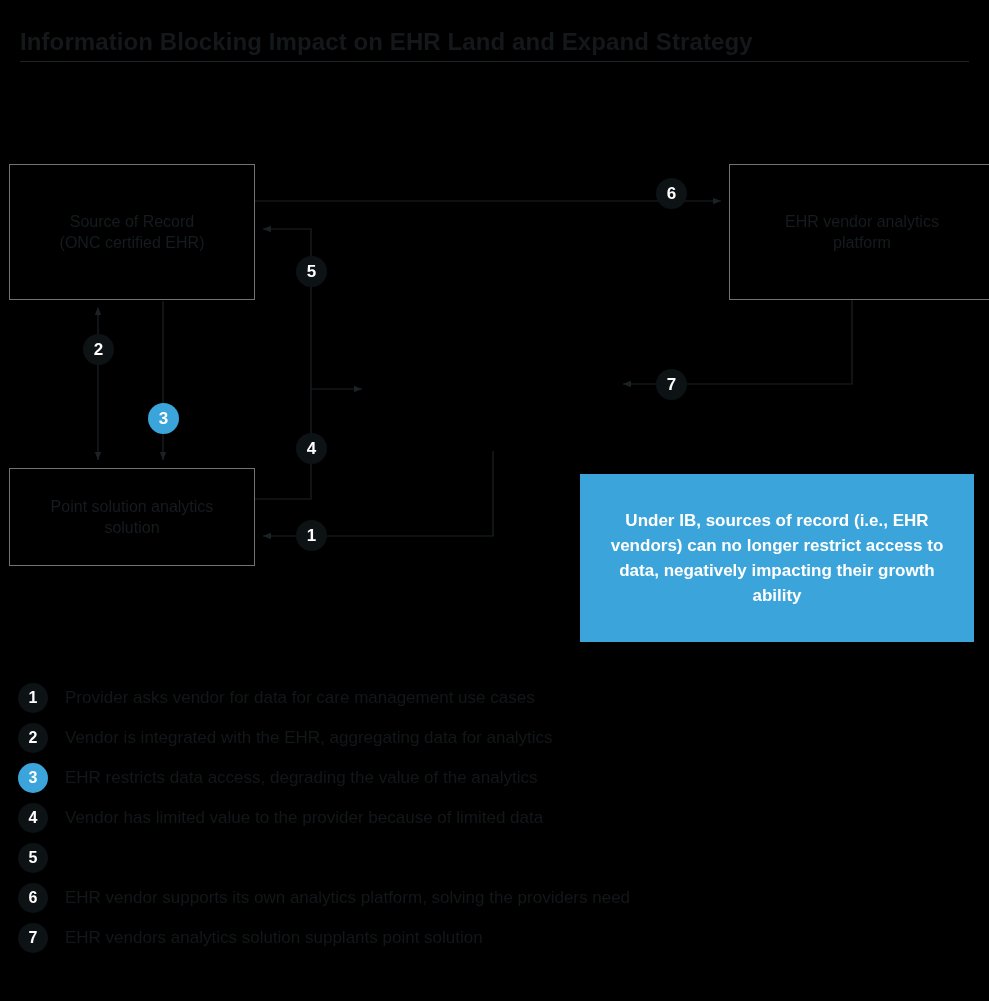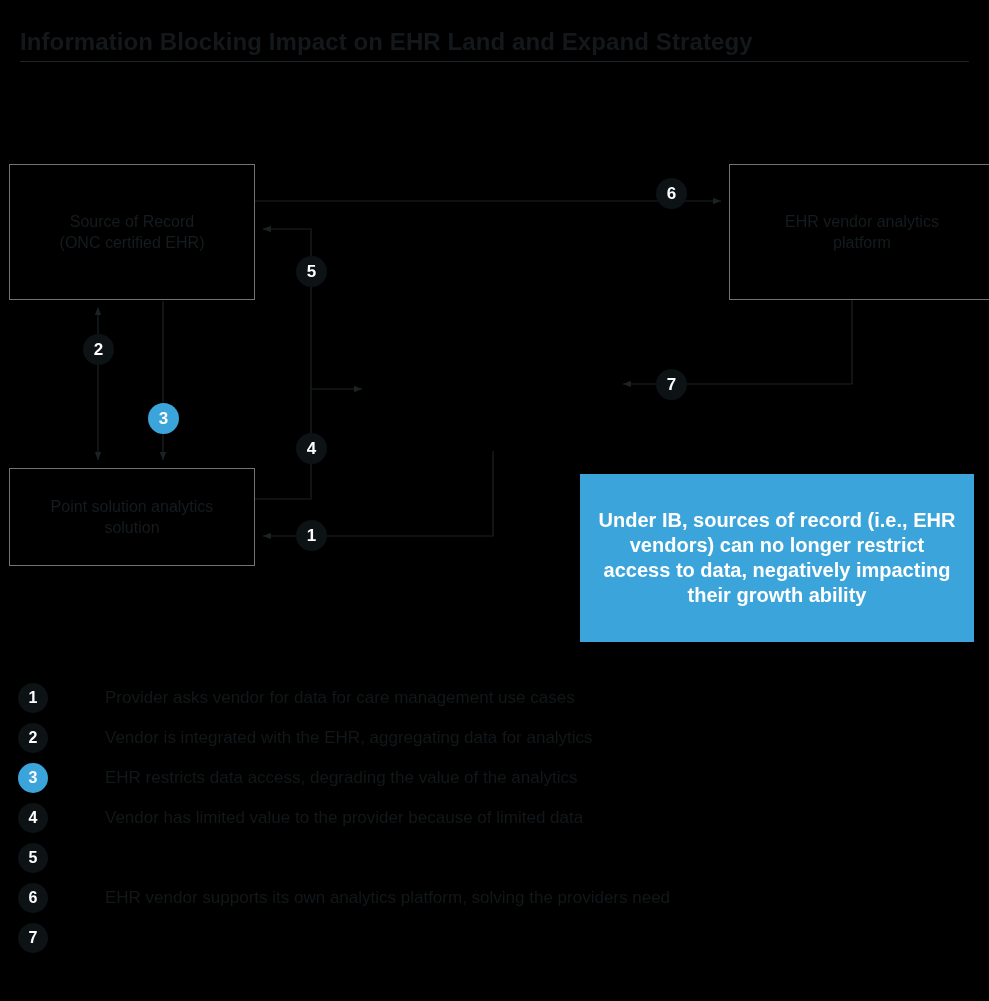--- a/index.html
+++ b/index.html
@@ -103,21 +103,21 @@
 
   
   #callout {
     position: absolute;
     left: 580px;
     top: 474px;
     width: 394px;
     height: 168px;
     background: #3ba4da;
     color: #ffffff;
-    font-size: 20px;
+    font-size: 17px;
     font-weight: bold;
     line-height: 25px;
     text-align: center;
     display: flex;
     align-items: center;
     justify-content: center;
     padding: 8px 14px;
   }
 
   
@@ -145,21 +145,20 @@
     align-items: center;
     justify-content: center;
     line-height: 1;
     margin-right: 17px;
   }
   .legend-badge.accent { background: #3ba4da; }
   .legend-text {
     font-size: 17px;
     color: #121719;
     white-space: nowrap;
-    margin-left: 40px;
   }
 </style>
 </head>
 <body>
 
 <div id="page-title">Information Blocking Impact on EHR Land and Expand Strategy</div>
 <div id="title-rule"></div>
 
 <div id="diagram">
 
@@ -249,14 +248,15 @@
   </div>
   <div class="legend-row">
     <div class="legend-badge">5</div>
   </div>
   <div class="legend-row">
     <div class="legend-badge">6</div>
     <div class="legend-text">EHR vendor supports its own analytics platform, solving the providers need</div>
   </div>
   <div class="legend-row">
     <div class="legend-badge">7</div>
+    <div class="legend-text">EHR vendors analytics solution supplants point solution</div>
   </div>
 </div>
 
 </body></html>

